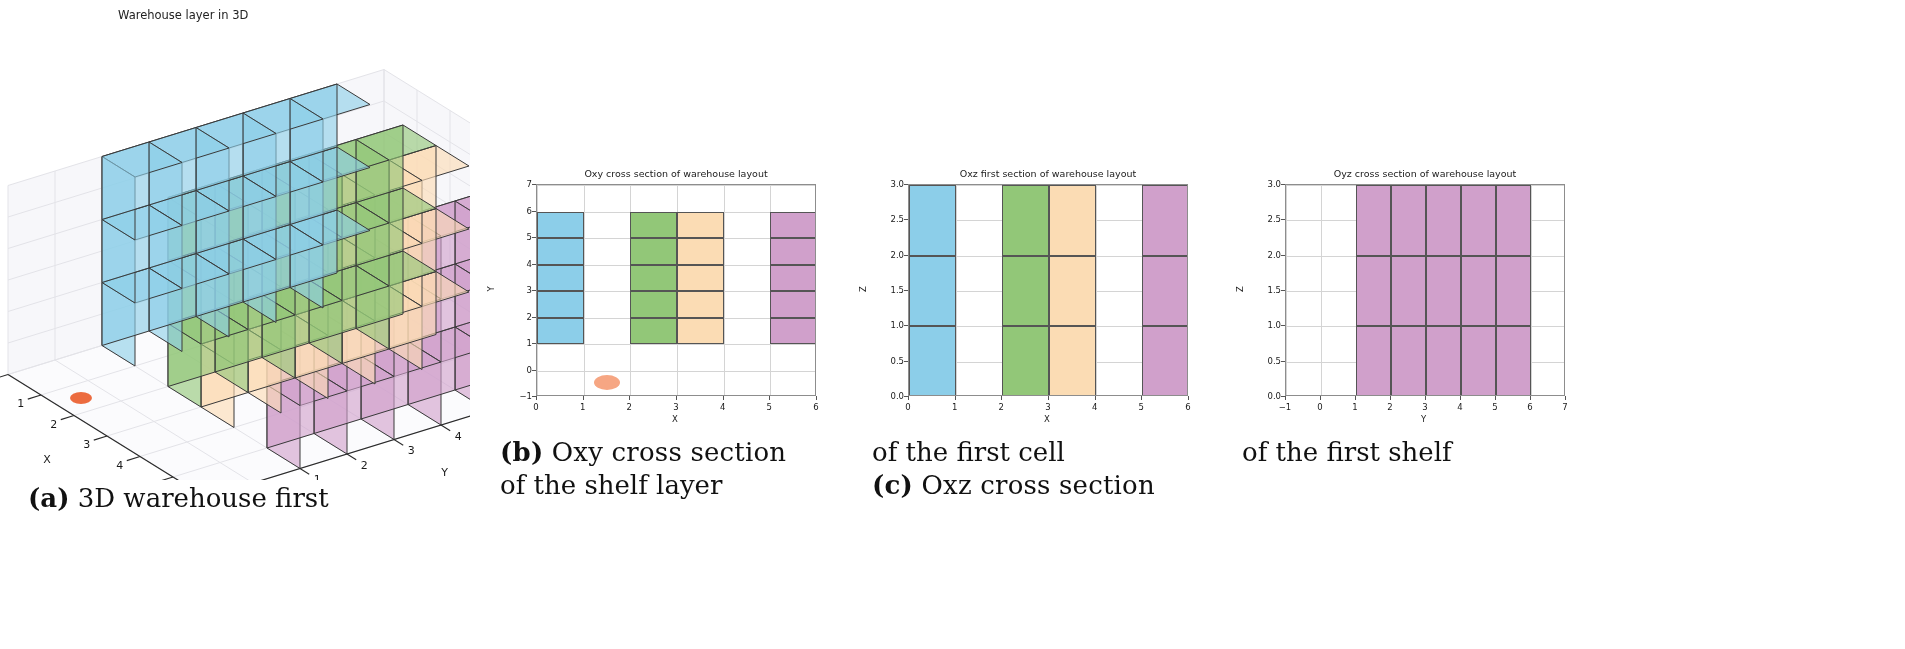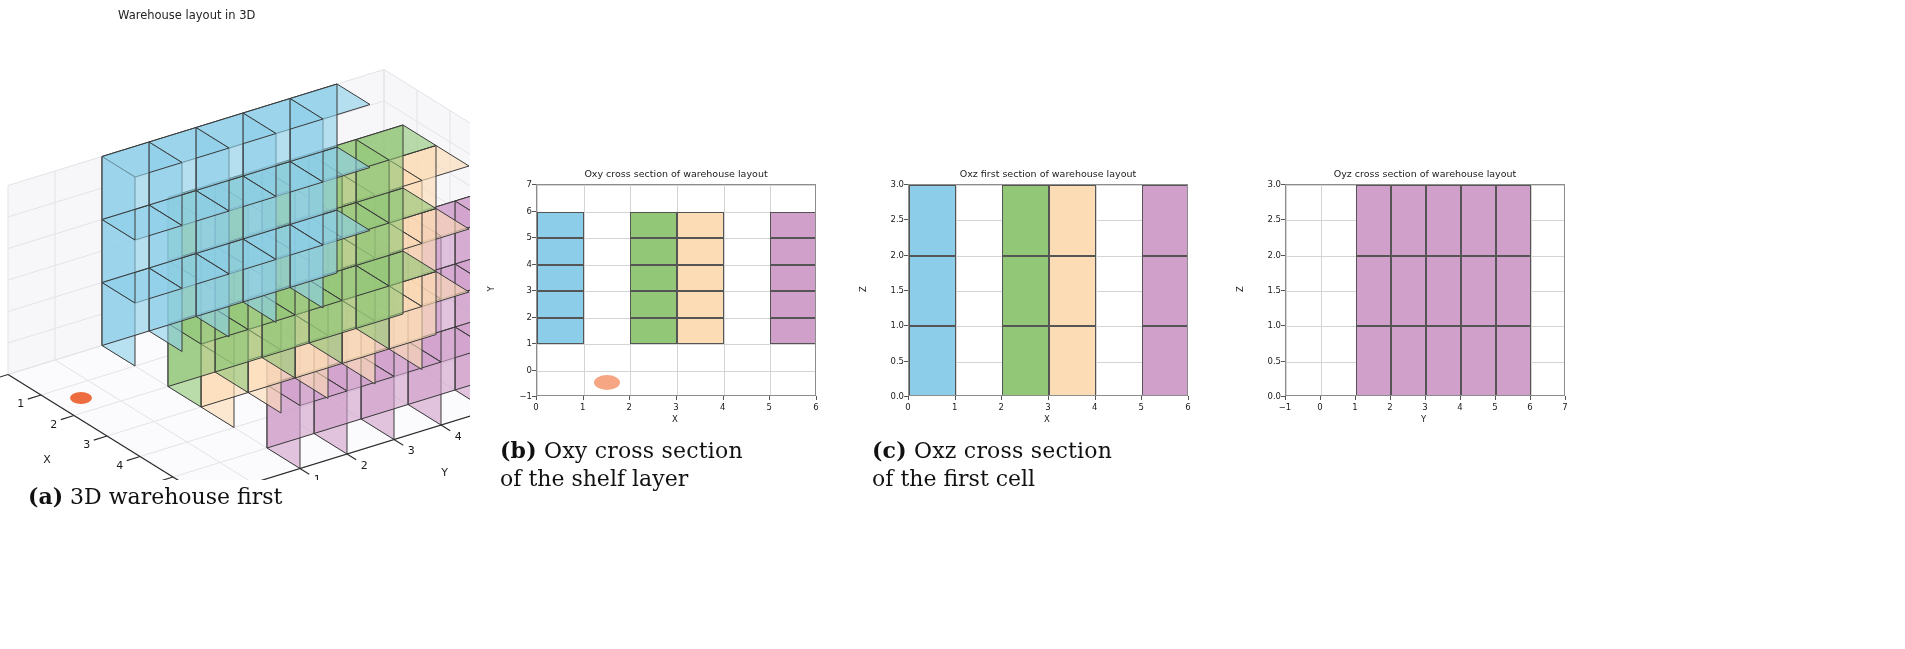--- a/index.html
+++ b/index.html
@@ -24,34 +24,34 @@
   .tickl{position:absolute;font-size:8.5px;color:#1a1a1a;white-space:nowrap;}
   .tickl.y{text-align:right;transform:translateY(-50%);}
   .tickl.x{text-align:center;transform:translateX(-50%);}
   .tickmark{position:absolute;background:#5a5a5a;}
   .tickmark.y{width:4px;height:1px;}
   .tickmark.x{height:4px;width:1px;}
   .axlabel{position:absolute;font-size:8.5px;color:#1a1a1a;}
   .axlabel.ylab{transform:rotate(-90deg);transform-origin:center;}
 
   
-  .caption{position:absolute;font-family:"DejaVu Serif",serif;font-size:22px;color:#111;line-height:1.28;}
+  .caption{position:absolute;font-family:"DejaVu Serif",serif;font-size:26px;color:#111;line-height:1.28;}
   .caption b{font-family:"DejaVu Serif",serif;font-weight:bold;}
   #cap-a{left:28px;top:482px;width:430px;}
   #cap-b{left:500px;top:436px;width:338px;}
   #cap-c{left:872px;top:436px;width:330px;}
   #cap-d{left:1242px;top:436px;width:350px;}
   .cap-line{display:block;white-space:nowrap;}
   #cap-b .cap-line.first,#cap-c .cap-line.first{letter-spacing:.2px;}
 </style>
 </head>
 <body>
 
 <div class="fig" id="panel-a">
-  <div id="a-title">Warehouse layout in 3D</div>
+  <div id="a-title">Warehouse layer in 3D</div>
   <div id="a-stage">
     <svg id="a-svg" width="470" height="450">
         <polygon points="8.0,344.5 206.0,467.5 582.0,351.5 384.0,228.5" fill="#fbfbfd" stroke="none"></polygon>
         <polygon points="8.0,344.5 384.0,228.5 384.0,39.5 8.0,155.5" fill="#f7f7fa" stroke="none"></polygon>
         <polygon points="384.0,228.5 582.0,351.5 582.0,162.5 384.0,39.5" fill="#f7f7fa" stroke="none"></polygon>
         <line x1="8.0" y1="344.5" x2="384.0" y2="228.5" stroke="#e3e3e8" stroke-width="1"></line>
         <line x1="41.0" y1="365.0" x2="417.0" y2="249.0" stroke="#e3e3e8" stroke-width="1"></line>
         <line x1="74.0" y1="385.5" x2="450.0" y2="269.5" stroke="#e3e3e8" stroke-width="1"></line>
         <line x1="107.0" y1="406.0" x2="483.0" y2="290.0" stroke="#e3e3e8" stroke-width="1"></line>
         <line x1="140.0" y1="426.5" x2="516.0" y2="310.5" stroke="#e3e3e8" stroke-width="1"></line>
@@ -540,18 +540,19 @@
 <div class="caption" id="cap-a">
   <span class="cap-line"><b>(a)</b>
   <span>3D warehouse first</span></span>
 </div>
 <div class="caption" id="cap-b">
   <span class="cap-line first"><b>(b)</b>
   <span>Oxy cross section</span></span>
   <span class="cap-line">of the shelf layer</span>
 </div>
 <div class="caption" id="cap-c">
+  <span class="cap-line">of the first cell</span>
   <span class="cap-line first"><b>(c)</b>
   <span>Oxz  cross  section</span></span>
-  <span class="cap-line">of the first cell</span>
 </div>
 <div class="caption" id="cap-d">
+  <span class="cap-line">of the first shelf</span>
 </div>
 
 </body></html>

